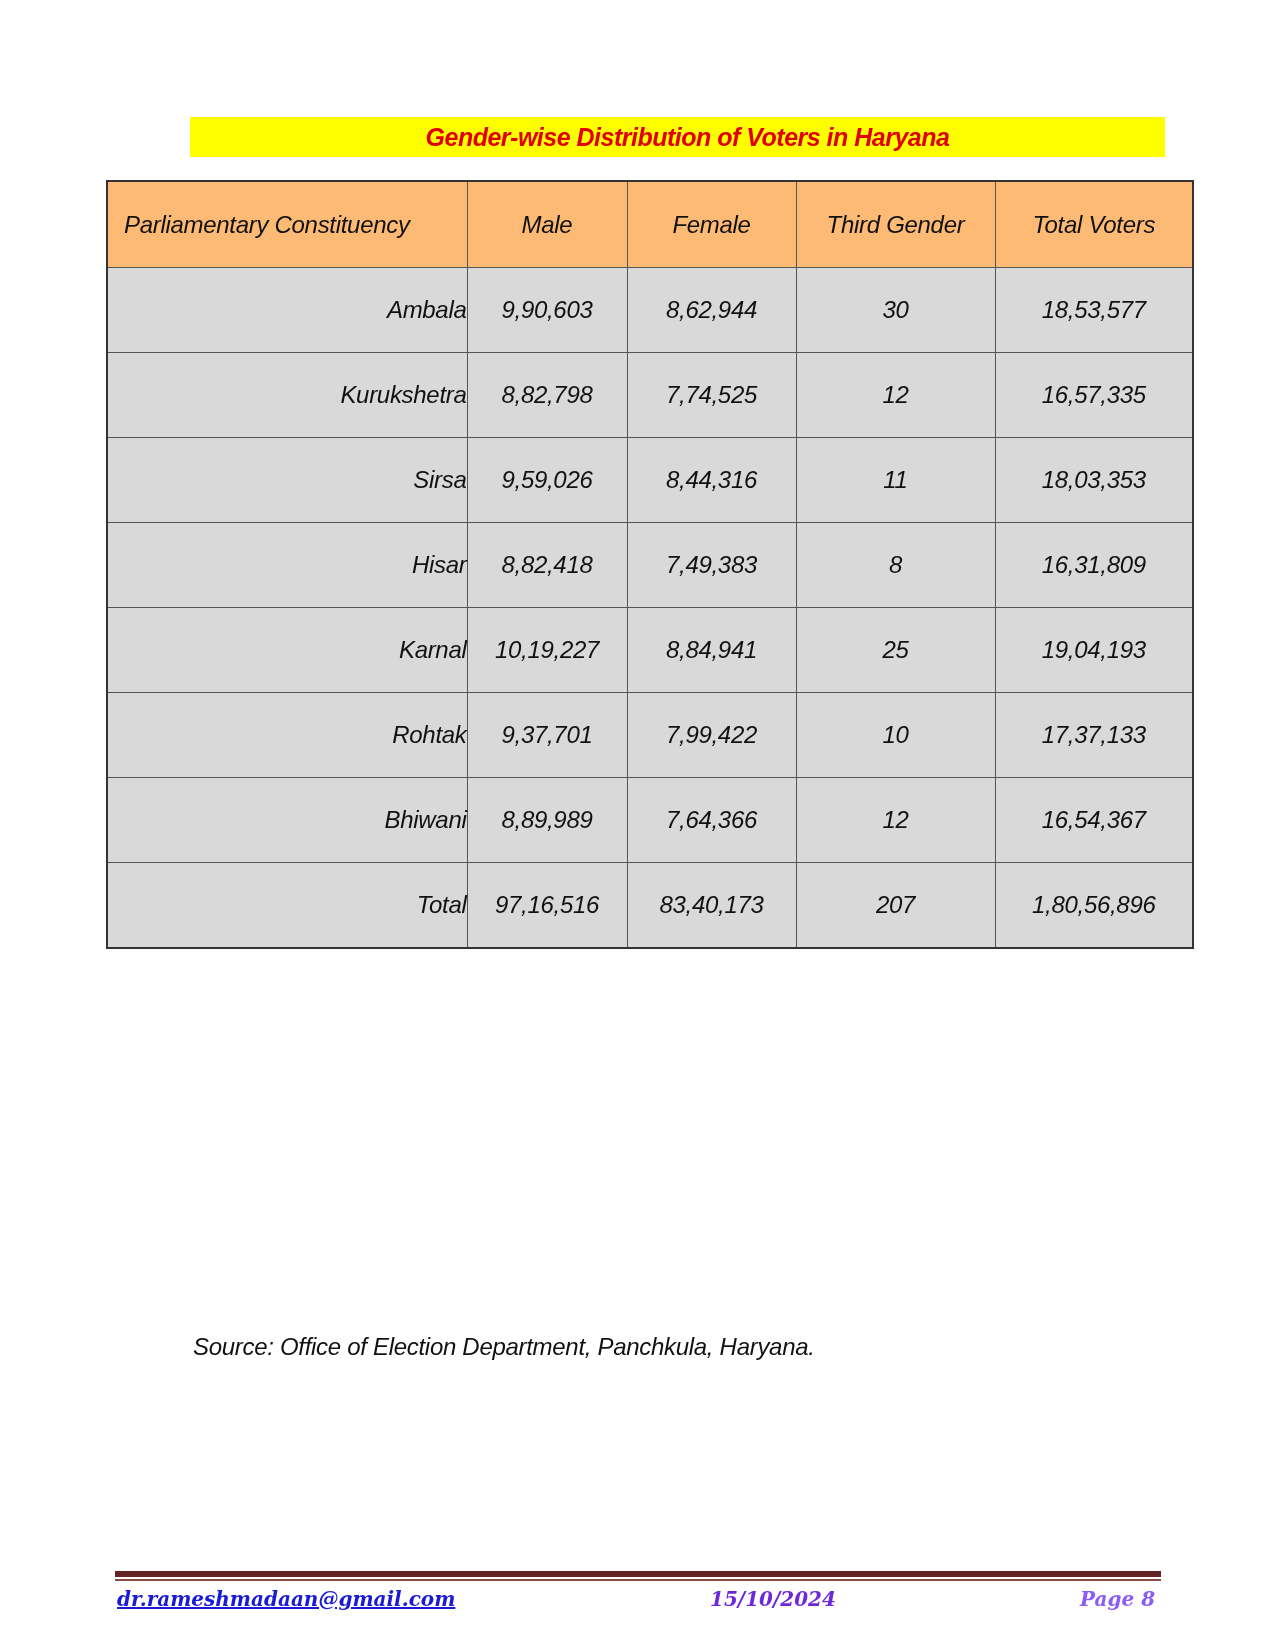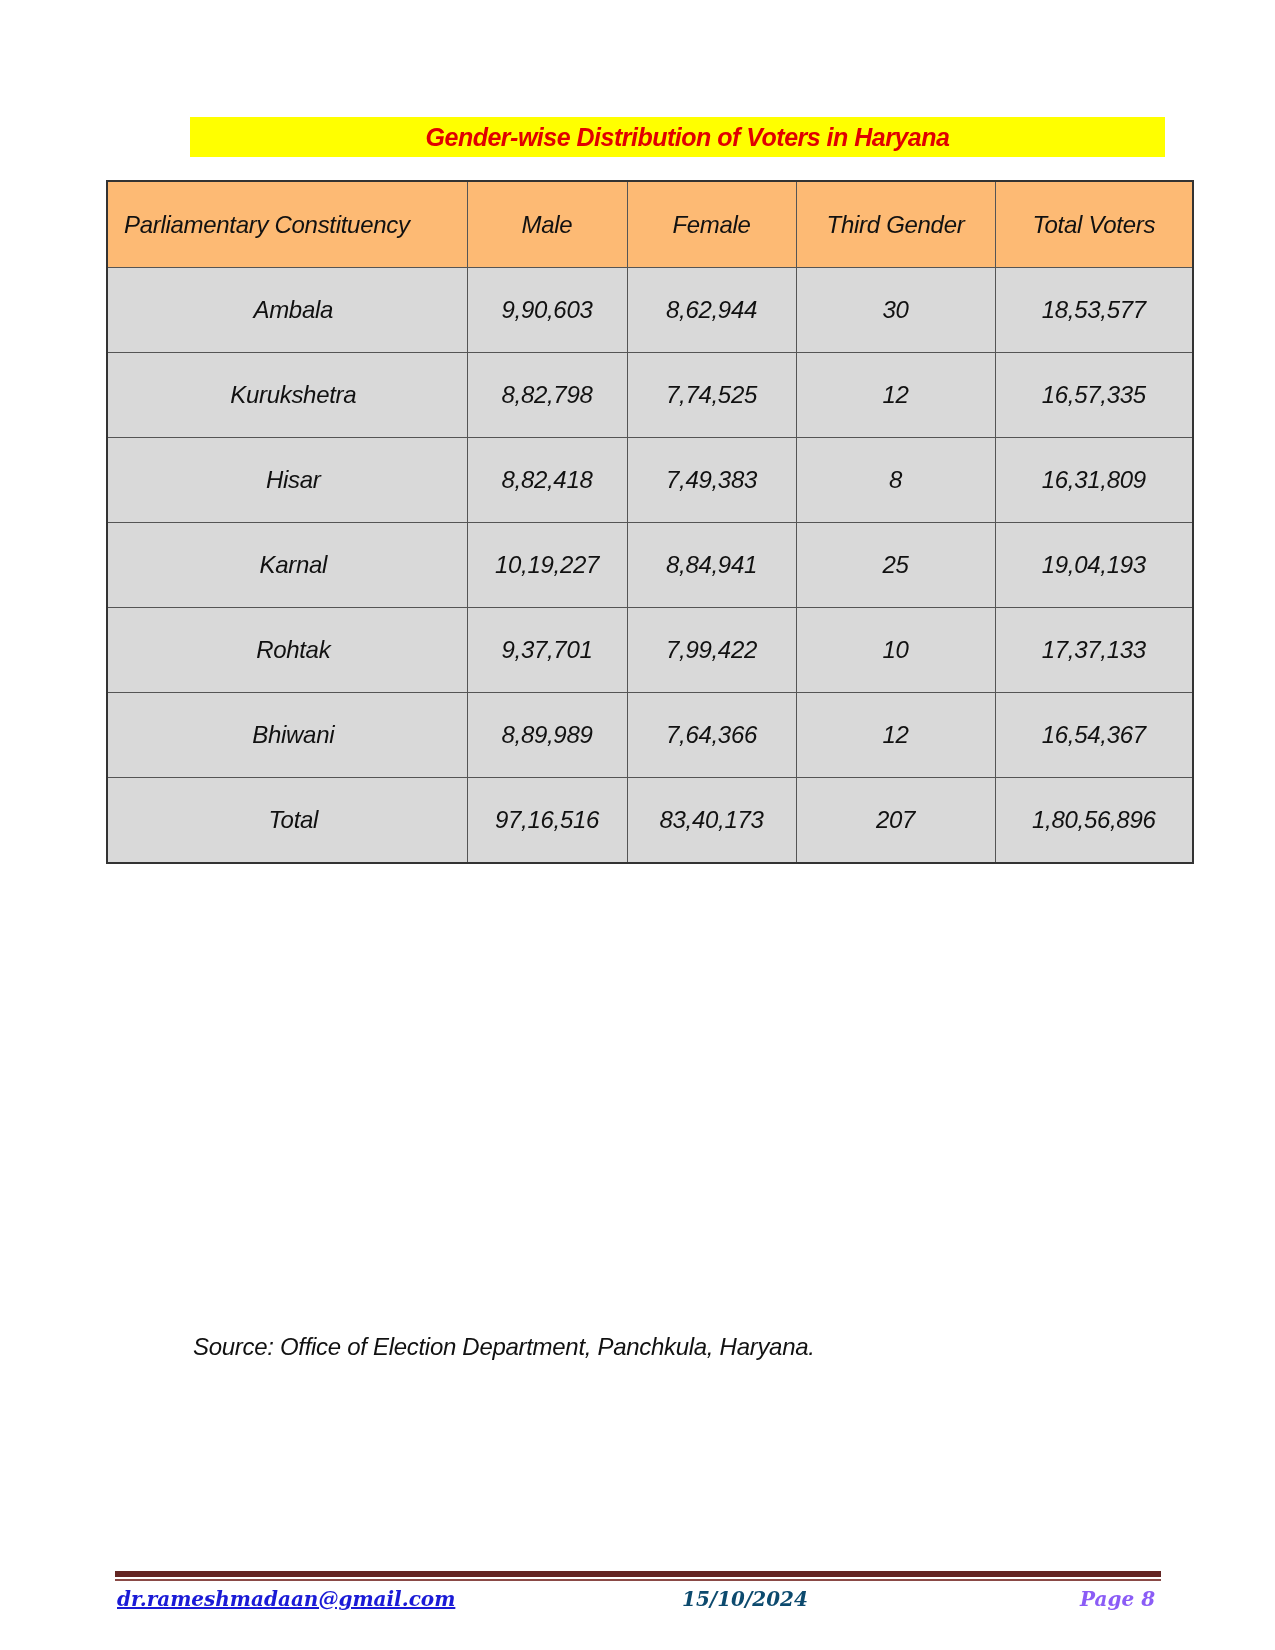--- a/index.html
+++ b/index.html
@@ -34,21 +34,21 @@
       border: 1.5px solid #555555;
       height: 84px; padding: 0;
       font-weight: normal;
       letter-spacing: -0.3px;
     }
     table.voters thead th {
       background: #fdba74; text-align: center; height: 85px;
     }
     table.voters thead th.first { text-align: left; padding-left: 16px; }
     table.voters tbody td { background: #d9d9d9; text-align: center; }
-    table.voters tbody td.name { text-align: center; padding-left: 12px; }
+    table.voters tbody td.name { text-align: right; padding-left: 12px; }
     table.voters { border: 2px solid #333333; }
 
     .source {
       position: absolute; left: 193px; top: 1285px;
       font-family: "Liberation Sans", sans-serif; font-style: italic;
       font-size: 24px; color: #111111; letter-spacing: -0.3px; margin-top: 48px;
     }
 
     .rule-thick {
       position: absolute; left: 115px; top: 1571px; width: 1046px; height: 6px;
@@ -57,21 +57,21 @@
     .rule-thin {
       position: absolute; left: 115px; top: 1579px; width: 1046px; height: 2px;
       background: #8a4a46;
     }
     .footer-text {
       position: absolute; top: 1584px; height: 30px; line-height: 30px;
       font-family: "DejaVu Serif", serif; font-weight: bold; font-style: italic;
       font-size: 20px;
     }
     .footer-email { left: 117px; color: #1a1ad6; text-decoration: underline; }
-    .footer-date { left: 682px; color: #0c4a6e; }
+    .footer-date { left: 710px; color: #6d28d9; }
     .footer-page { left: 1080px; color: #8b5cf6; }
   </style>
 </head>
 <body>
 
 <div class="page">
 
   <div class="title-band">
     <div class="title-text">Gender-wise Distribution of Voters in Haryana</div>
   </div>
@@ -100,20 +100,27 @@
           <td>8,62,944</td>
           <td>30</td>
           <td>18,53,577</td>
         </tr>
         <tr>
           <td class="name">Kurukshetra</td>
           <td>8,82,798</td>
           <td>7,74,525</td>
           <td>12</td>
           <td>16,57,335</td>
+        </tr>
+        <tr>
+          <td class="name">Sirsa</td>
+          <td>9,59,026</td>
+          <td>8,44,316</td>
+          <td>11</td>
+          <td>18,03,353</td>
         </tr>
         <tr>
           <td class="name">Hisar</td>
           <td>8,82,418</td>
           <td>7,49,383</td>
           <td>8</td>
           <td>16,31,809</td>
         </tr>
         <tr>
           <td class="name">Karnal</td>

